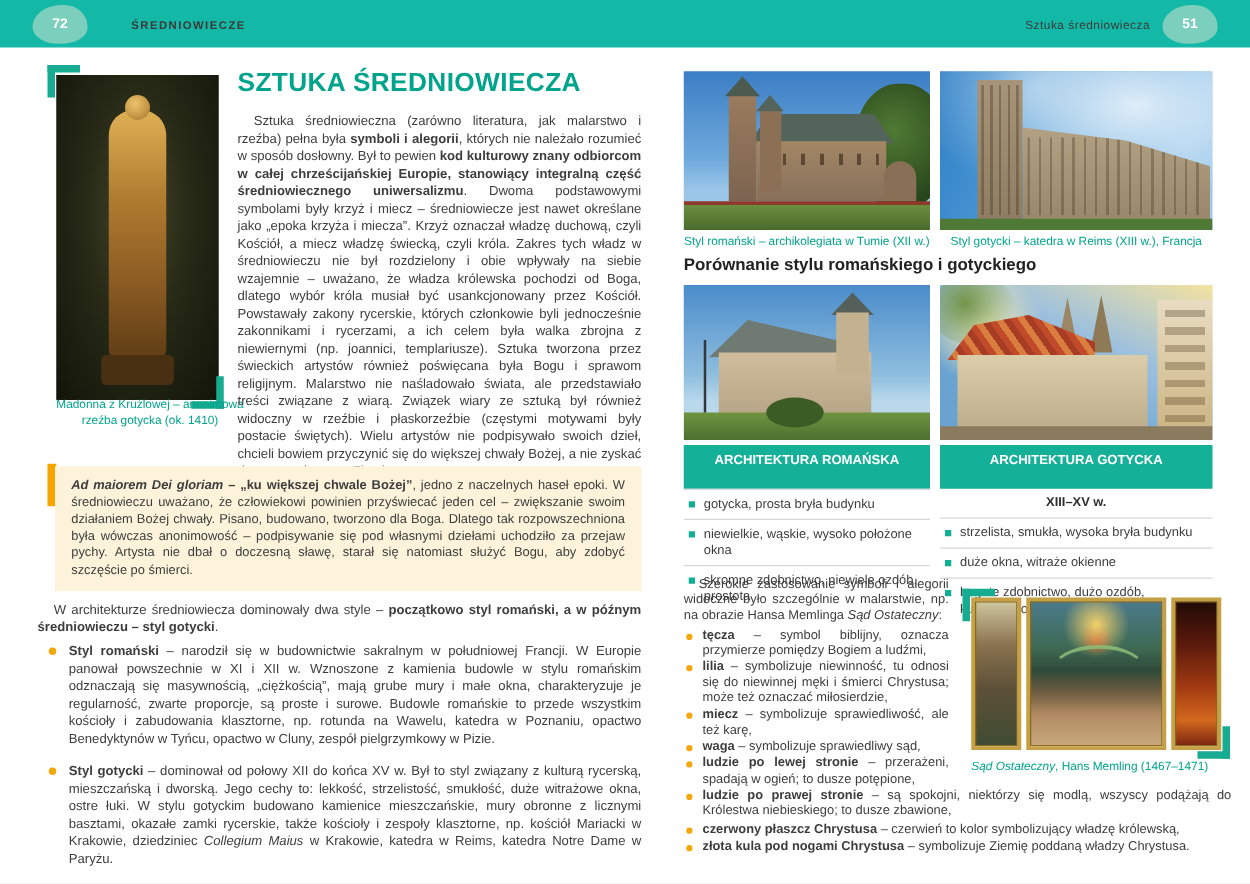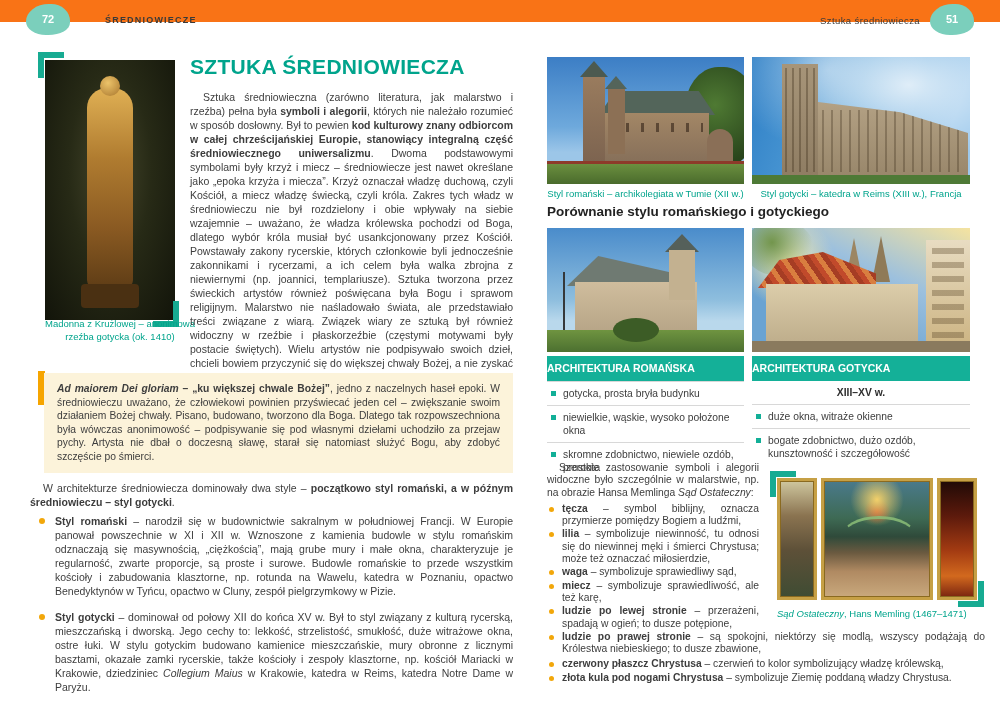--- a/index.html
+++ b/index.html
@@ -5,21 +5,21 @@
   html,body{margin:0;padding:0;background:#e8e8e8;}
   .sheet{
     position:relative;width:1000px;height:707px;background:#ffffff;
     font-family:"Liberation Sans",sans-serif;color:#3d3d3d;overflow:hidden;
   }
   .abs{position:absolute;}
   .seg-b{font-weight:700;}
   .seg-i{font-style:italic;}
 
   
-  .topbar{position:absolute;left:0;top:0;width:1000px;height:22px;background:#f97316;}
+  .topbar{position:absolute;left:0;top:0;width:1000px;height:38px;background:#14b8a6;}
   .page-badge{
     position:absolute;top:4px;width:44px;height:31px;background:#7bcfbc;color:#ffffff;
     font-size:11px;font-weight:700;text-align:center;line-height:31px;
     border-radius:55% 45% 52% 48% / 60% 58% 42% 46%;
   }
   .badge-left{left:26px;}
   .badge-right{left:930px;}
   .section-label{position:absolute;top:15px;font-size:9px;font-weight:700;letter-spacing:1.2px;color:#3a3a3a;}
   .section-label.right{font-weight:400;letter-spacing:.4px;font-size:9.5px;}
 
@@ -99,21 +99,21 @@
   .g-spire{position:absolute;left:120px;bottom:70px;width:0;height:0;border-left:9px solid transparent;border-right:9px solid transparent;border-bottom:46px solid #8f7a58;}
   .g-spire2{position:absolute;left:96px;bottom:84px;width:0;height:0;border-left:6px solid transparent;border-right:6px solid transparent;border-bottom:30px solid #9c8663;}
   .g-rightbld{position:absolute;right:0;bottom:0;width:44px;height:112px;background:linear-gradient(#e8dcc2,#cbb27f);}
   .g-rightbld::before{content:"";position:absolute;inset:8px 6px;background:repeating-linear-gradient(180deg, rgba(90,70,40,.35) 0 6px, transparent 6px 14px);}
   .g-street{position:absolute;bottom:0;width:100%;height:11px;background:#8a7a5e;}
 
   
   .tcol{position:absolute;top:356px;font-size:10.3px;line-height:13px;}
   .tcol-left{left:547px;width:197px;}
   .tcol-right{left:752px;width:218px;}
-  .thead{height:25px;line-height:25px;background:#14b098;color:#ffffff;font-weight:700;text-align:left;font-size:10.5px;}
+  .thead{height:35px;line-height:25px;background:#14b098;color:#ffffff;font-weight:700;text-align:center;font-size:10.5px;}
   .tperiod{height:23px;line-height:23px;text-align:center;font-weight:700;color:#2e2e2e;}
   .trow{position:relative;border-top:1px solid #d8d8d8;padding:5px 2px 5px 16px;box-sizing:border-box;}
   .trow.h1{min-height:24px;}
   .trow.h2{min-height:24px;}
   .trow.h3{min-height:36px;}
   .trow::before{content:"";position:absolute;left:4px;top:9px;width:5px;height:5px;background:#12af97;}
 
   
   .symbols-section{position:absolute;left:547px;top:462px;width:438px;font-size:10.3px;line-height:12.3px;text-align:justify;}
   .symbols-section p.lead{margin:0 0 3px;text-indent:12px;}
@@ -218,20 +218,21 @@
 
   <div class="tcol tcol-left">
     <div class="thead">ARCHITEKTURA ROMAŃSKA</div>
     <div class="trow h1">gotycka, prosta bryła budynku</div>
     <div class="trow h2">niewielkie, wąskie, wysoko położone okna</div>
     <div class="trow h3">skromne zdobnictwo, niewiele ozdób, prostota</div>
   </div>
   <div class="tcol tcol-right">
     <div class="thead">ARCHITEKTURA GOTYCKA</div>
     <div class="tperiod">XIII–XV w.</div>
+    <div class="trow h1">strzelista, smukła, wysoka bryła budynku</div>
     <div class="trow h2">duże okna, witraże okienne</div>
     <div class="trow h3">bogate zdobnictwo, dużo ozdób, kunsztowność i szczegółowość</div>
   </div>
 
   <div class="symbols-section">
     <div class="memling-float">
       <div class="painting">
         <div class="bracket br-tl"></div>
         <div class="bracket br-br"></div>
         <div class="panel p-left"></div>
@@ -239,22 +240,22 @@
         <div class="panel p-right"></div>
       </div>
       <p class="memling-cap"><span class="seg-i">Sąd Ostateczny</span><span>, Hans Memling (1467–1471)</span></p>
     </div>
 
     <p class="lead"><span>Szerokie zastosowanie symboli i alegorii widoczne było szczególnie w malarstwie, np. na obrazie Hansa Memlinga </span><span class="seg-i">Sąd Ostateczny</span><span>:</span></p>
 
     <ul class="symlist">
       <li><span class="term">tęcza</span><span> – symbol biblijny, oznacza przymierze pomiędzy Bogiem a ludźmi,</span></li>
       <li><span class="term">lilia</span><span> – symbolizuje niewinność, tu odnosi się do niewinnej męki i śmierci Chrystusa; może też oznaczać miłosierdzie,</span></li>
+      <li><span class="term">miecz</span><span> – symbolizuje sprawiedliwość, ale też karę,</span></li>
       <li><span class="term">waga</span><span> – symbolizuje sprawiedliwy sąd,</span></li>
-      <li><span class="term">miecz</span><span> – symbolizuje sprawiedliwość, ale też karę,</span></li>
       <li><span class="term">ludzie po lewej stronie</span><span> – przerażeni, spadają w ogień; to dusze potępione,</span></li>
       <li><span class="term">ludzie po prawej stronie</span><span> – są spokojni, niektórzy się modlą, wszyscy podążają do Królestwa niebieskiego; to dusze zbawione,</span></li>
     </ul>
 
     <ul class="symlist symlist-full">
       <li><span class="term">czerwony płaszcz Chrystusa</span><span> – czerwień to kolor symbolizujący władzę królewską,</span></li>
       <li><span class="term">złota kula pod nogami Chrystusa</span><span> – symbolizuje Ziemię poddaną władzy Chrystusa.</span></li>
     </ul>
   </div>
 

